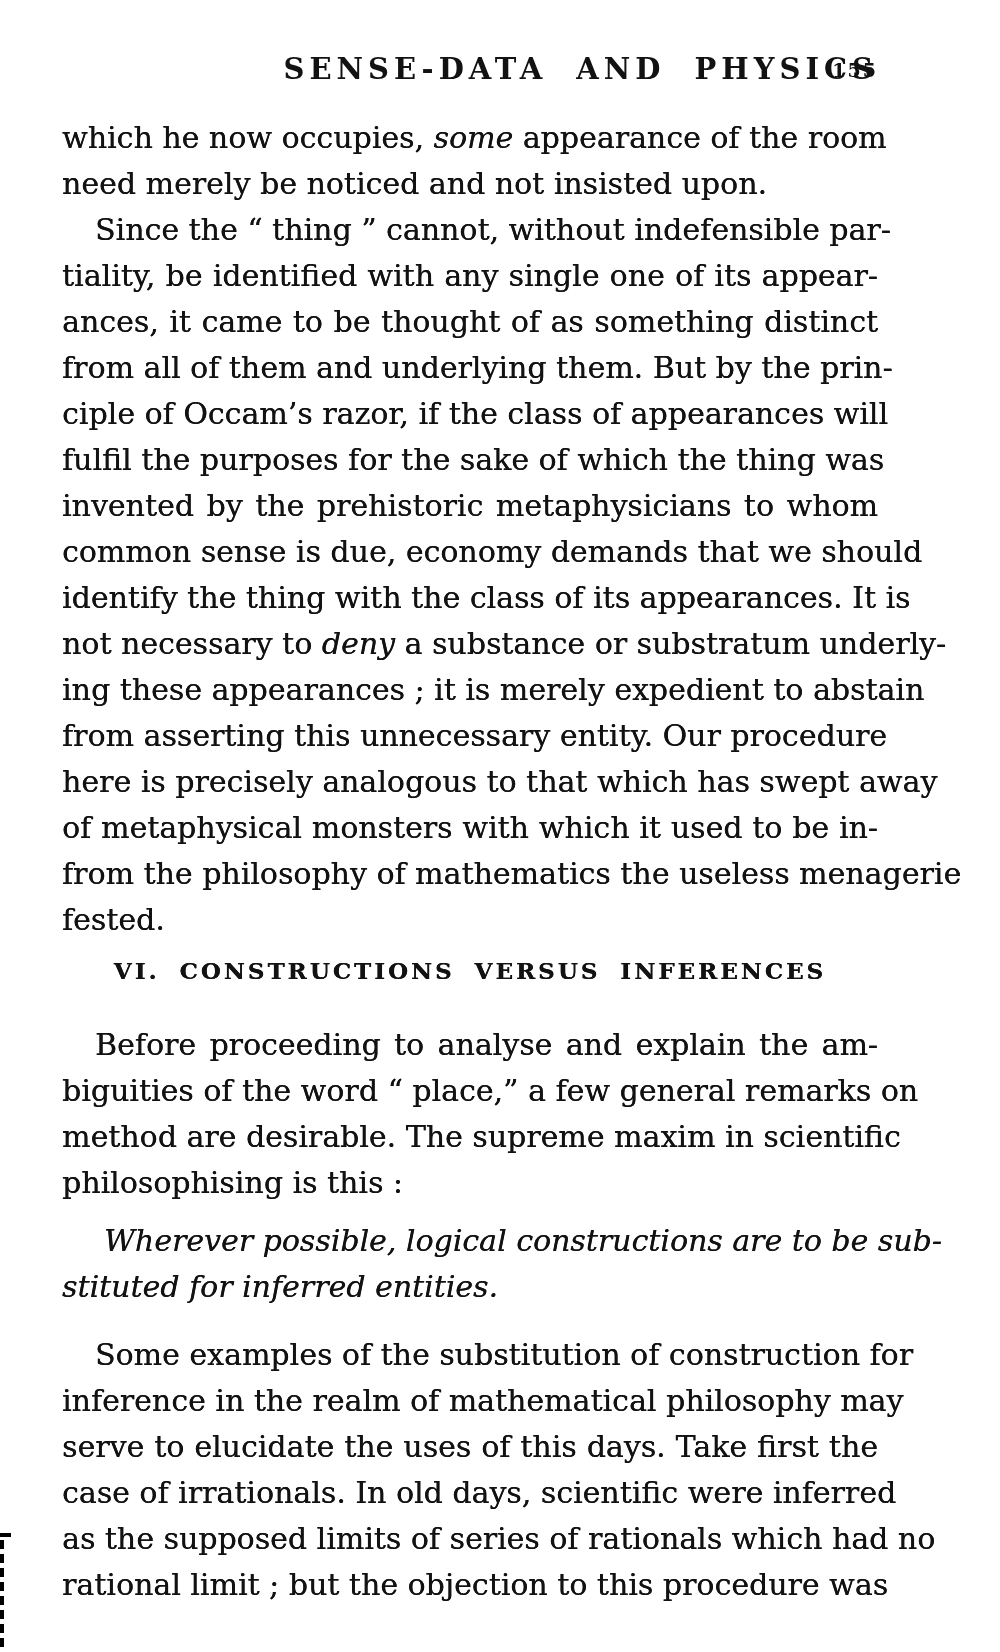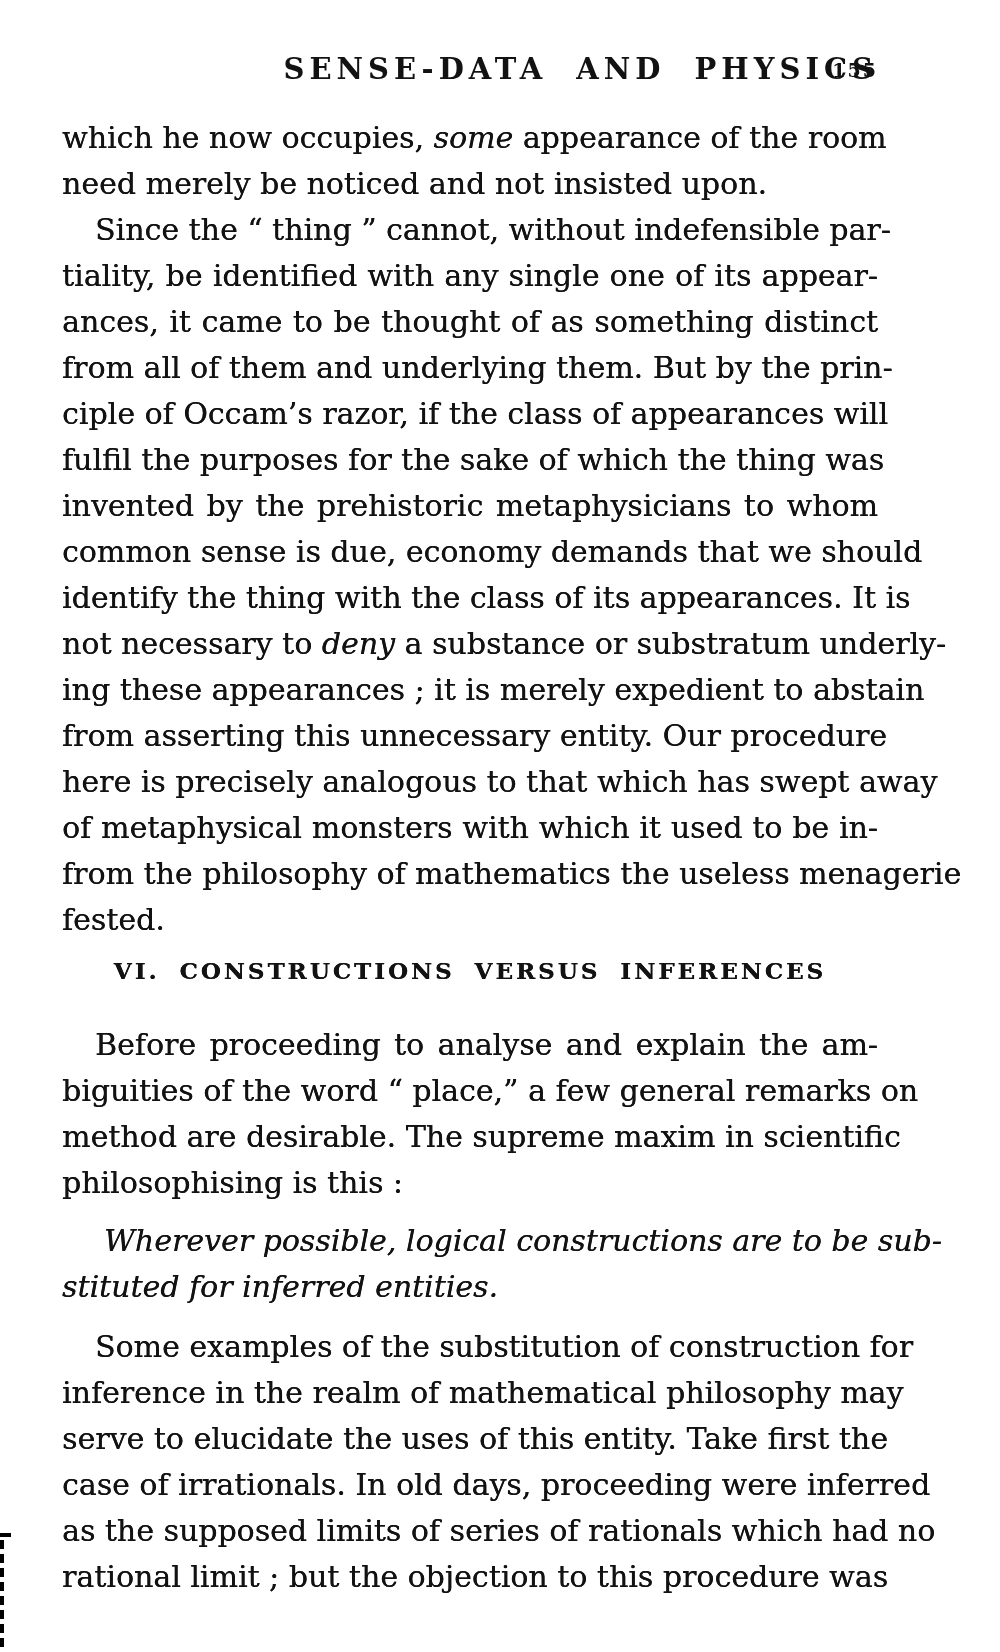--- a/index.html
+++ b/index.html
@@ -81,21 +81,21 @@
     letter-spacing: 3px;
     word-spacing: 9px;
     height: 34px;
     line-height: 34px;
     text-align: left;
     text-align-last: center;
   }
   
   .para.maxim {
     margin-top: 12px;
-    margin-bottom: 14px;
+    margin-bottom: 22px;
     font-style: italic;
   }
   .para.maxim .line.indent { text-indent: 42px; }
   
   .scan-artifact-line {
     position: absolute;
     left: 0;
     top: 1540px;
     width: 4px;
     height: 112px;
@@ -157,22 +157,22 @@
         <div class="line"><span>method are desirable.  The supreme maxim in scientific</span></div>
         <div class="line last"><span>philosophising is this :</span></div>
       </div>
       <div class="para maxim">
         <div class="line indent"><span>Wherever possible, logical constructions are to be sub-</span></div>
         <div class="line last"><span>stituted for inferred entities.</span></div>
       </div>
       <div class="para body">
         <div class="line indent"><span>Some examples of the substitution of construction for</span></div>
         <div class="line"><span>inference in the realm of mathematical philosophy may</span></div>
-        <div class="line"><span>serve to elucidate the uses of this entity.  Take first the</span></div>
-        <div class="line"><span>case of irrationals.  In old days, proceeding were inferred</span></div>
+        <div class="line"><span>serve to elucidate the uses of this days.  Take first the</span></div>
+        <div class="line"><span>case of irrationals.  In old days, scientific were inferred</span></div>
         <div class="line"><span>as the supposed limits of series of rationals which had no</span></div>
         <div class="line"><span>rational limit ;  but the objection to this procedure was</span></div>
       </div>
     </div>
 
   <div class="scan-artifact-tick"></div>
   <div class="scan-artifact-line"></div>
 
 </div>
 

